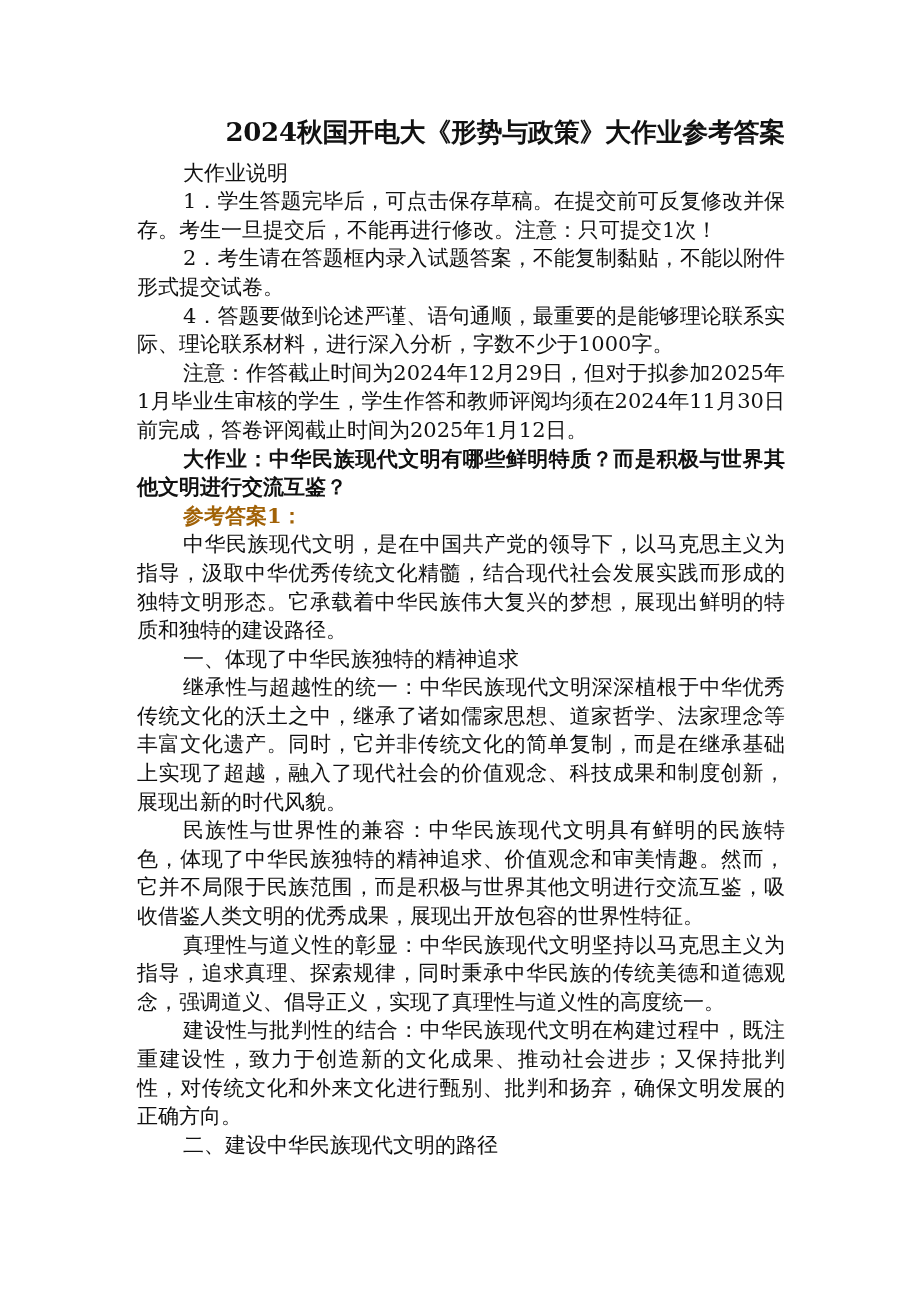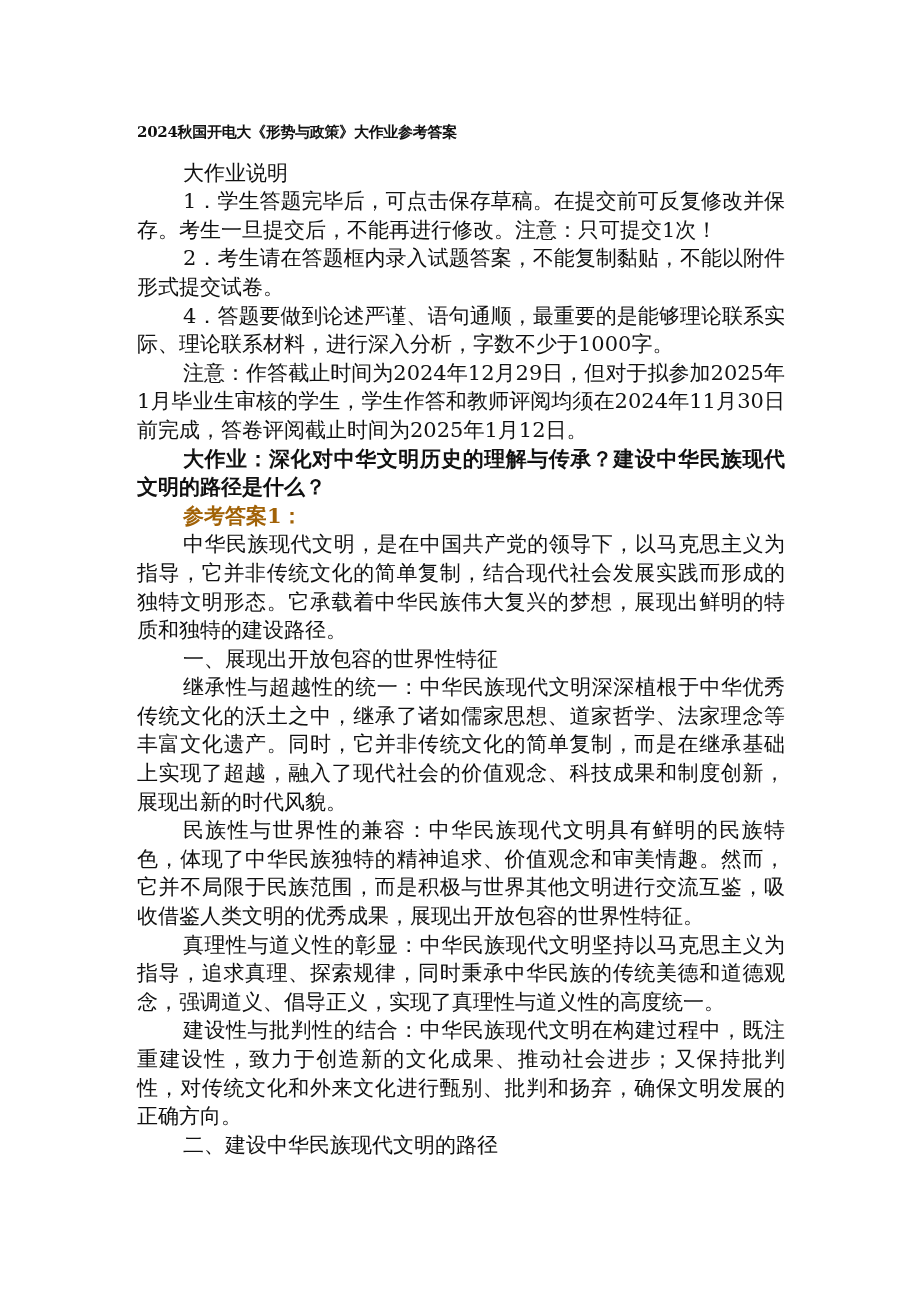--- a/index.html
+++ b/index.html
@@ -3,44 +3,44 @@
 <meta charset="utf-8">
 <style>
   html, body { margin: 0; padding: 0; background: #ffffff; }
   body { width: 920px; height: 1301px; position: relative; overflow: hidden; }
   .page {
     position: absolute; left: 137px; top: 118px; width: 648px;
     font-family: "DejaVu Serif", "Liberation Serif", serif;
     color: #111111; font-size: 21px; line-height: 28.6px;
   }
   .title {
-    text-align: left; font-weight: bold; font-size: 15px; margin: 0 0 12px 0;
+    text-align: right; font-weight: bold; font-size: 26px; margin: 0 0 12px 0;
     letter-spacing: -0.3px;
   }
   p { margin: 0; text-align: justify; text-justify: inter-character; word-break: break-all; }
   .indent { text-indent: 46px; }
   .bold { font-weight: bold; }
   .red { color: #a16207; font-weight: bold; }
   .heading { font-weight: normal; }
 </style>
 </head>
 <body>
 
 <div class="page">
   <div class="title">2024秋国开电大《形势与政策》大作业参考答案</div>
 
   <p class="indent heading">大作业说明</p>
   <p class="indent">1．学生答题完毕后，可点击保存草稿。在提交前可反复修改并保存。考生一旦提交后，不能再进行修改。注意：只可提交1次！</p>
   <p class="indent">2．考生请在答题框内录入试题答案，不能复制黏贴，不能以附件形式提交试卷。</p>
   <p class="indent">4．答题要做到论述严谨、语句通顺，最重要的是能够理论联系实际、理论联系材料，进行深入分析，字数不少于1000字。</p>
   <p class="indent">注意：作答截止时间为2024年12月29日，但对于拟参加2025年1月毕业生审核的学生，学生作答和教师评阅均须在2024年11月30日前完成，答卷评阅截止时间为2025年1月12日。</p>
 
-  <p class="indent bold">大作业：深化对中华文明历史的理解与传承？建设中华民族现代文明的路径是什么？</p>
+  <p class="indent bold">大作业：中华民族现代文明有哪些鲜明特质？而是积极与世界其他文明进行交流互鉴？</p>
   <p class="indent red">参考答案1：</p>
 
-  <p class="indent">中华民族现代文明，是在中国共产党的领导下，以马克思主义为指导，它并非传统文化的简单复制，结合现代社会发展实践而形成的独特文明形态。它承载着中华民族伟大复兴的梦想，展现出鲜明的特质和独特的建设路径。</p>
-  <p class="indent">一、展现出开放包容的世界性特征</p>
+  <p class="indent">中华民族现代文明，是在中国共产党的领导下，以马克思主义为指导，汲取中华优秀传统文化精髓，结合现代社会发展实践而形成的独特文明形态。它承载着中华民族伟大复兴的梦想，展现出鲜明的特质和独特的建设路径。</p>
+  <p class="indent">一、体现了中华民族独特的精神追求</p>
   <p class="indent">继承性与超越性的统一：中华民族现代文明深深植根于中华优秀传统文化的沃土之中，继承了诸如儒家思想、道家哲学、法家理念等丰富文化遗产。同时，它并非传统文化的简单复制，而是在继承基础上实现了超越，融入了现代社会的价值观念、科技成果和制度创新，展现出新的时代风貌。</p>
   <p class="indent">民族性与世界性的兼容：中华民族现代文明具有鲜明的民族特色，体现了中华民族独特的精神追求、价值观念和审美情趣。然而，它并不局限于民族范围，而是积极与世界其他文明进行交流互鉴，吸收借鉴人类文明的优秀成果，展现出开放包容的世界性特征。</p>
   <p class="indent">真理性与道义性的彰显：中华民族现代文明坚持以马克思主义为指导，追求真理、探索规律，同时秉承中华民族的传统美德和道德观念，强调道义、倡导正义，实现了真理性与道义性的高度统一。</p>
   <p class="indent">建设性与批判性的结合：中华民族现代文明在构建过程中，既注重建设性，致力于创造新的文化成果、推动社会进步；又保持批判性，对传统文化和外来文化进行甄别、批判和扬弃，确保文明发展的正确方向。</p>
   <p class="indent">二、建设中华民族现代文明的路径</p>
 </div>
 
 </body></html>

